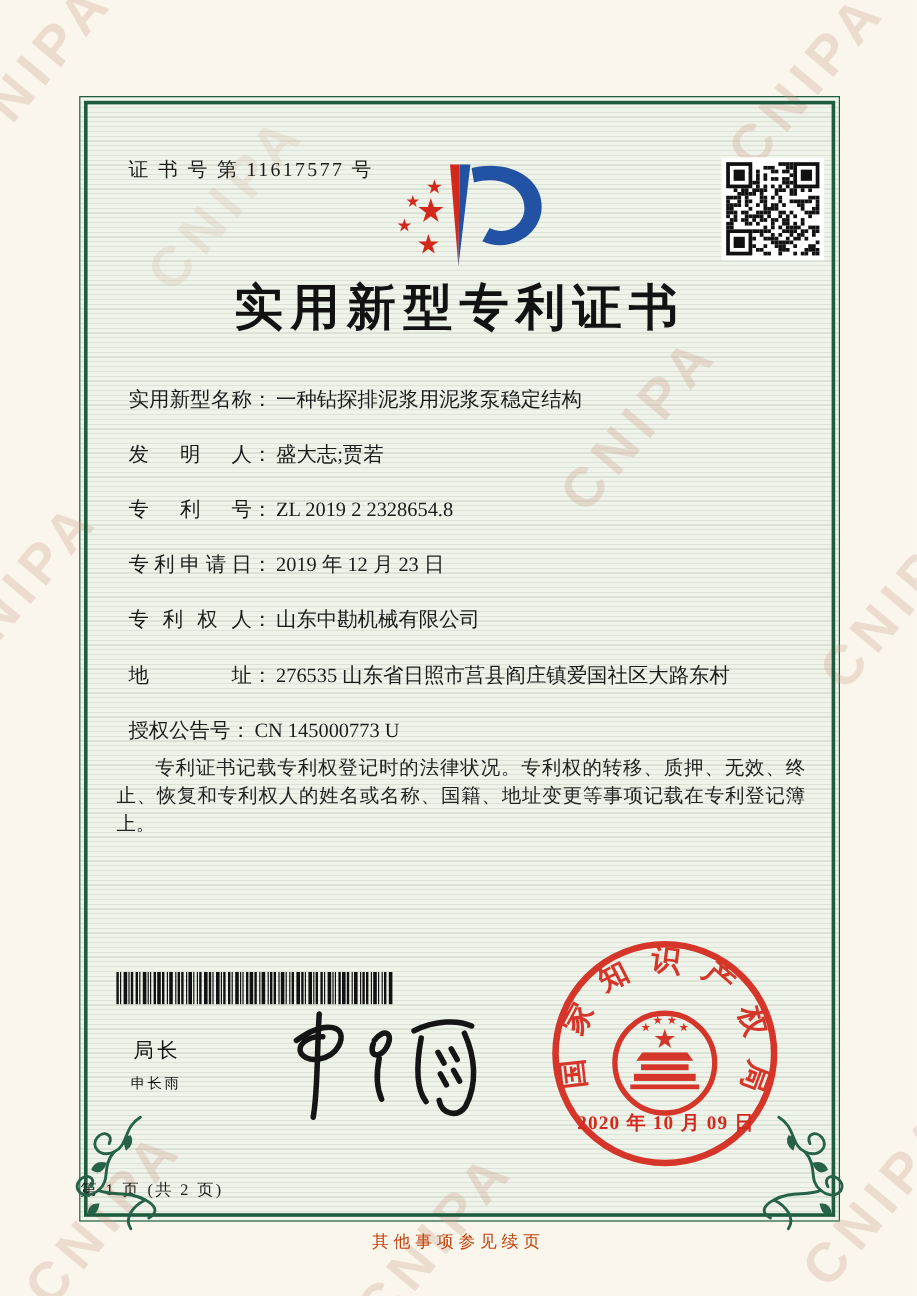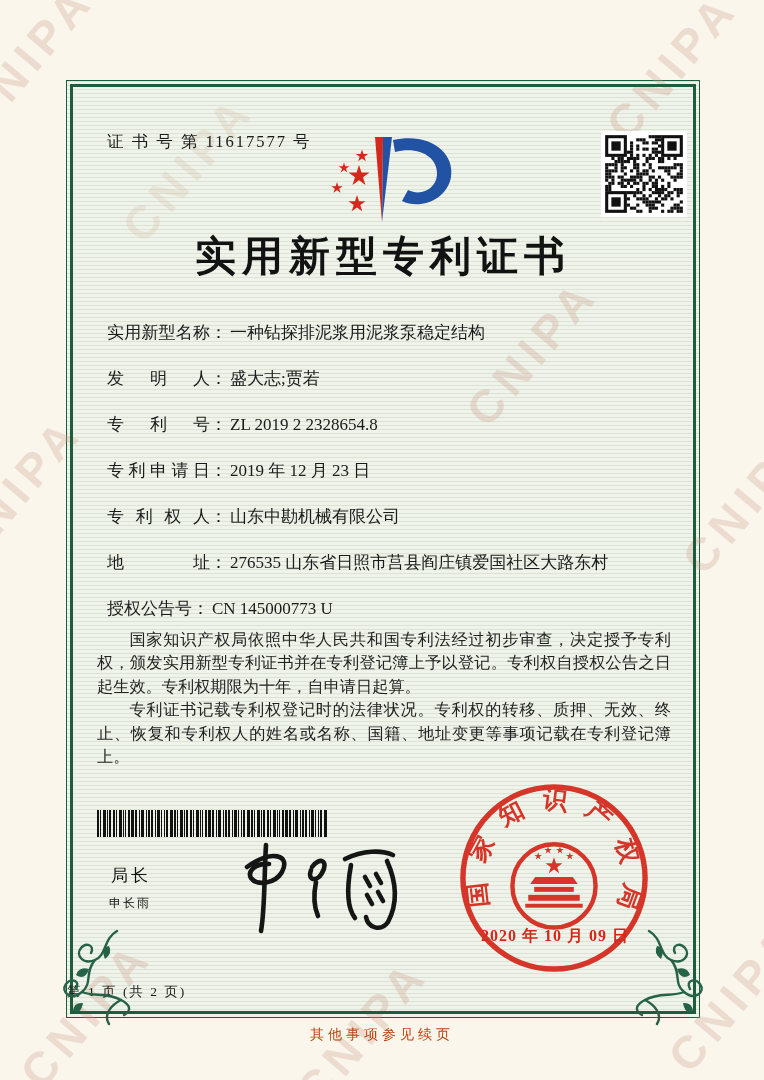--- a/index.html
+++ b/index.html
@@ -374,21 +374,20 @@
         <span class="flabel">地址</span><span>：</span><span class="fvalue">276535 山东省日照市莒县阎庄镇爱国社区大路东村</span>
       </div>
       <div class="frow grant">
         <span class="pair2">
           <span class="glabel">授权公告号</span><span>：</span><span class="fvalue">CN 145000773 U</span>
         </span>
       </div>
     </div>
 
     <div class="paras">
-      <p>国家知识产权局依照中华人民共和国专利法经过初步审查，决定授予专利权，颁发实用新型专利证书并在专利登记簿上予以登记。专利权自授权公告之日起生效。专利权期限为十年，自申请日起算。</p>
       <p>专利证书记载专利权登记时的法律状况。专利权的转移、质押、无效、终止、恢复和专利权人的姓名或名称、国籍、地址变更等事项记载在专利登记簿上。</p>
     </div>
 
     <svg class="barcode" id="barcode" viewBox="0 0 236 27" preserveAspectRatio="none">
         <rect x="1" y="0" width="2" height="27" fill="#111"></rect>
         <rect x="4" y="0" width="1" height="27" fill="#111"></rect>
         <rect x="7" y="0" width="3" height="27" fill="#111"></rect>
         <rect x="11" y="0" width="1" height="27" fill="#111"></rect>
         <rect x="13" y="0" width="2" height="27" fill="#111"></rect>
         <rect x="17" y="0" width="2" height="27" fill="#111"></rect>

